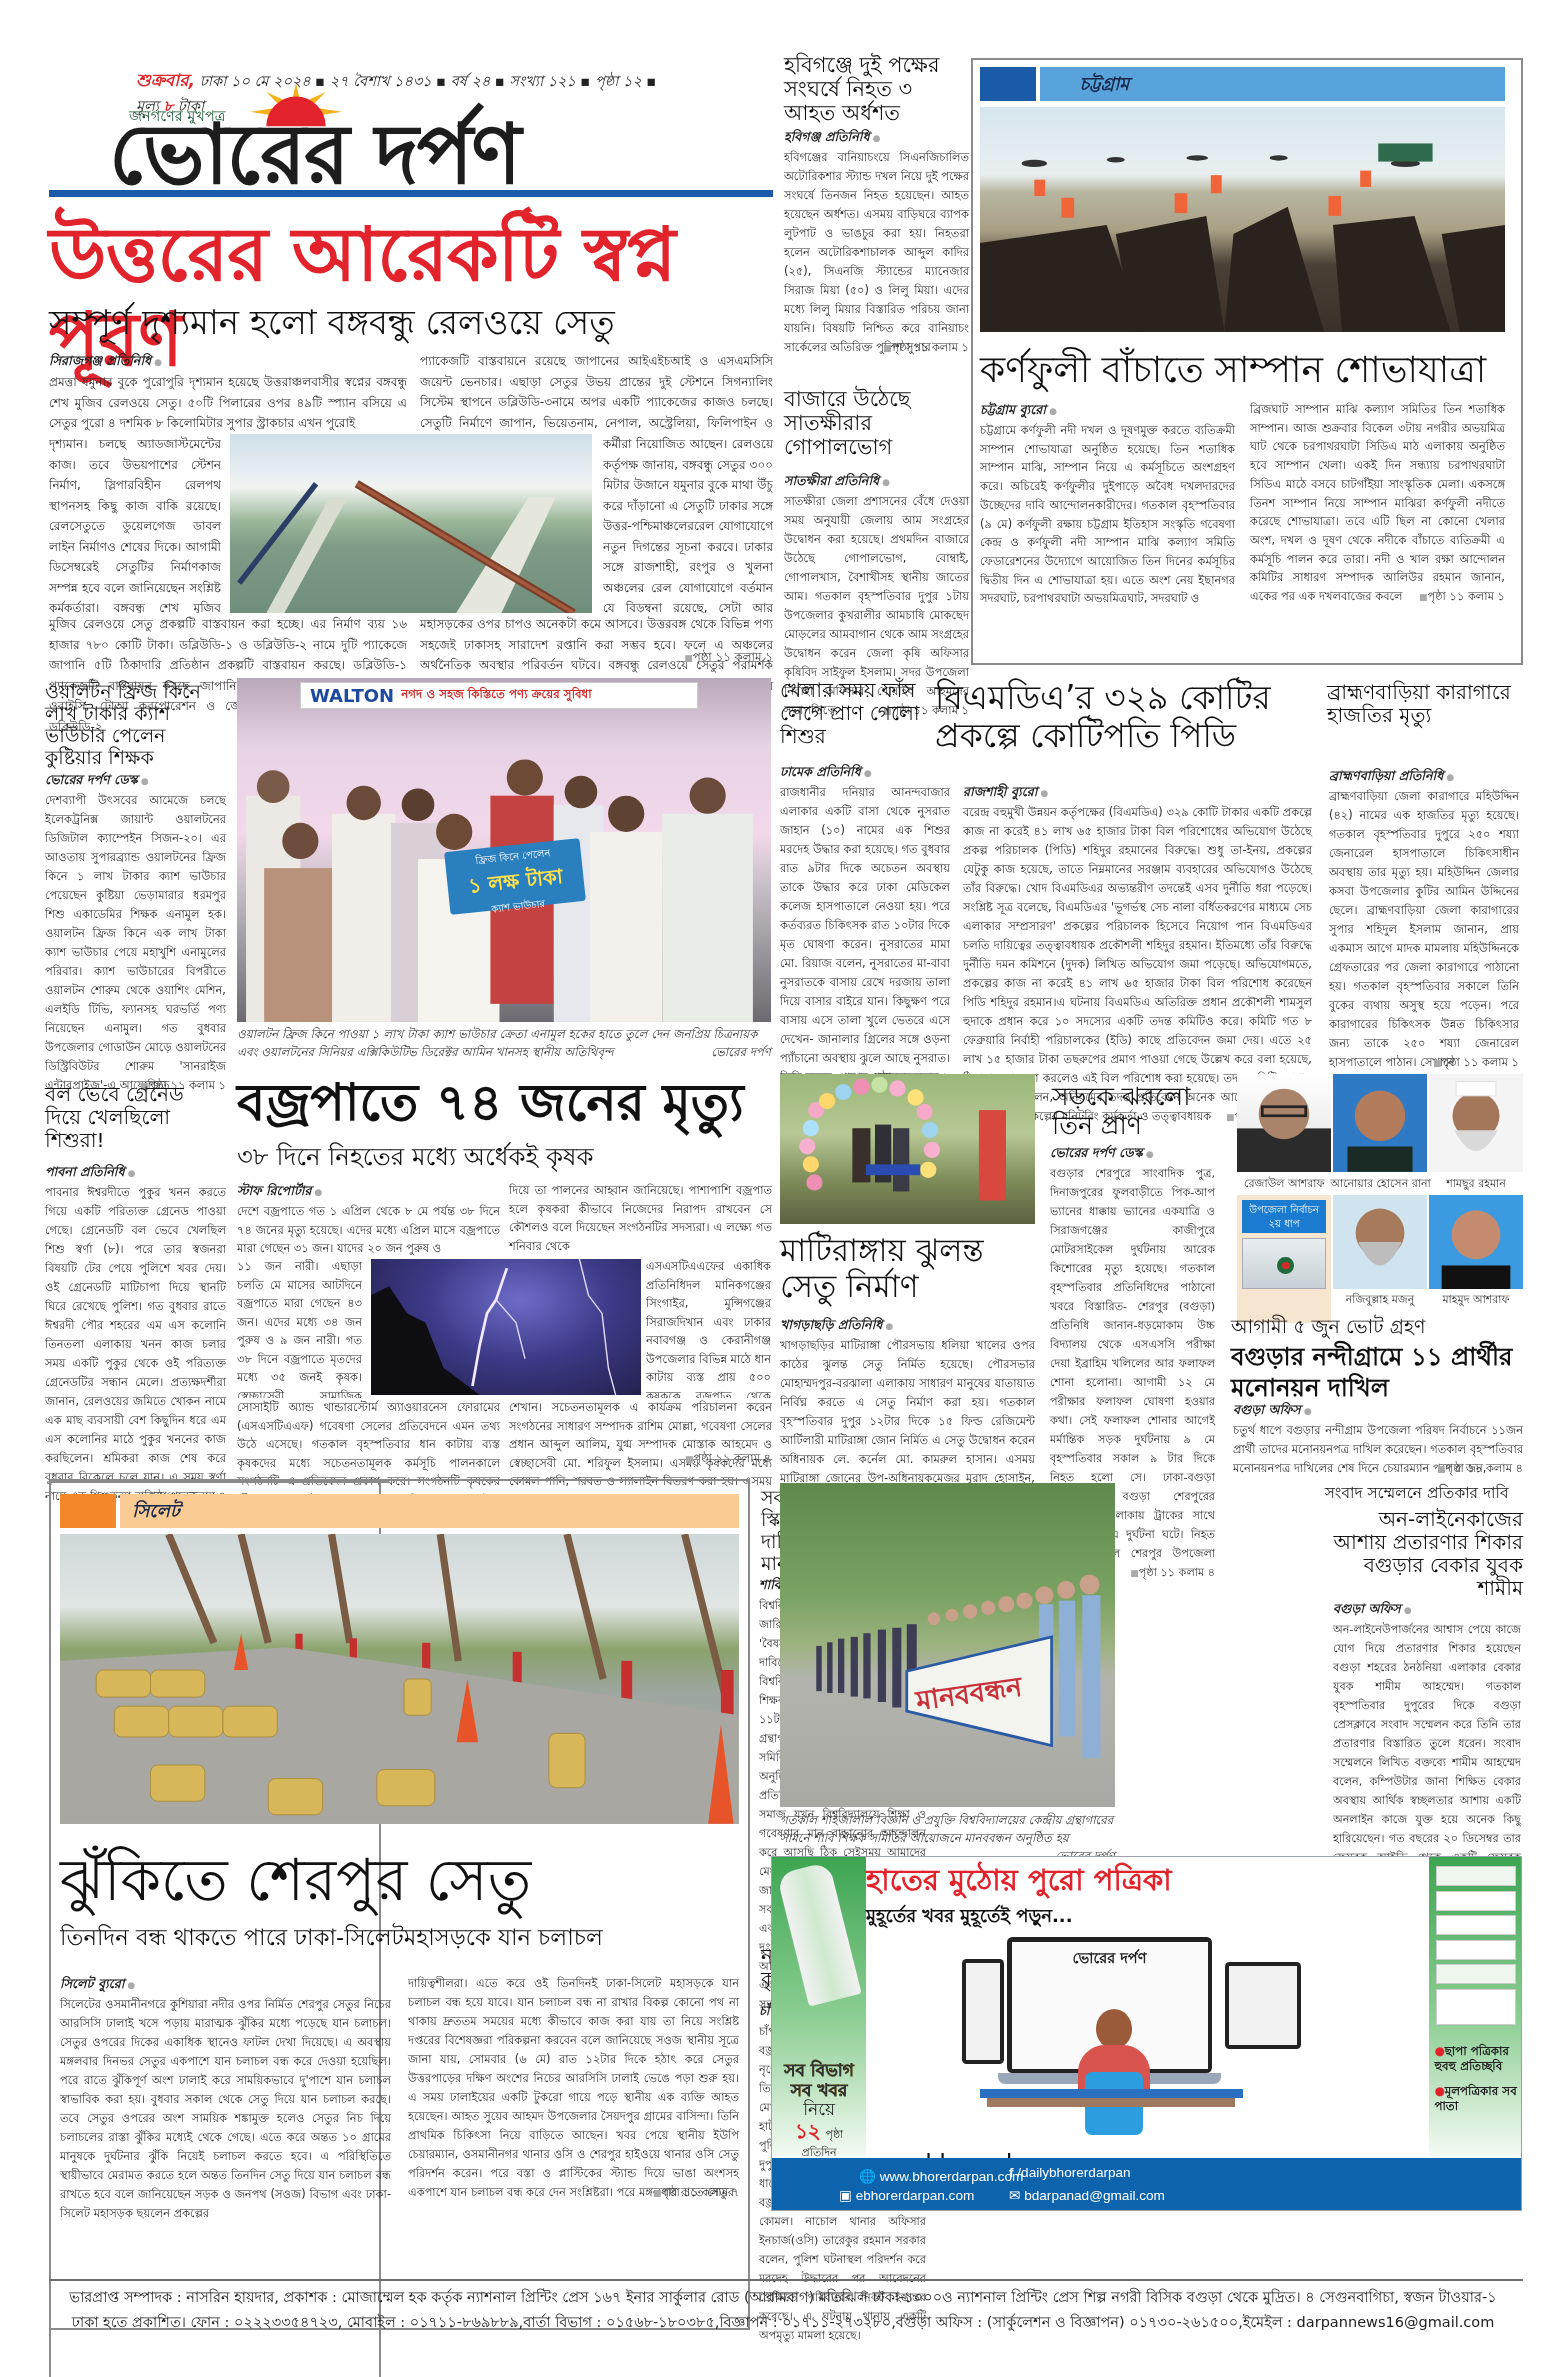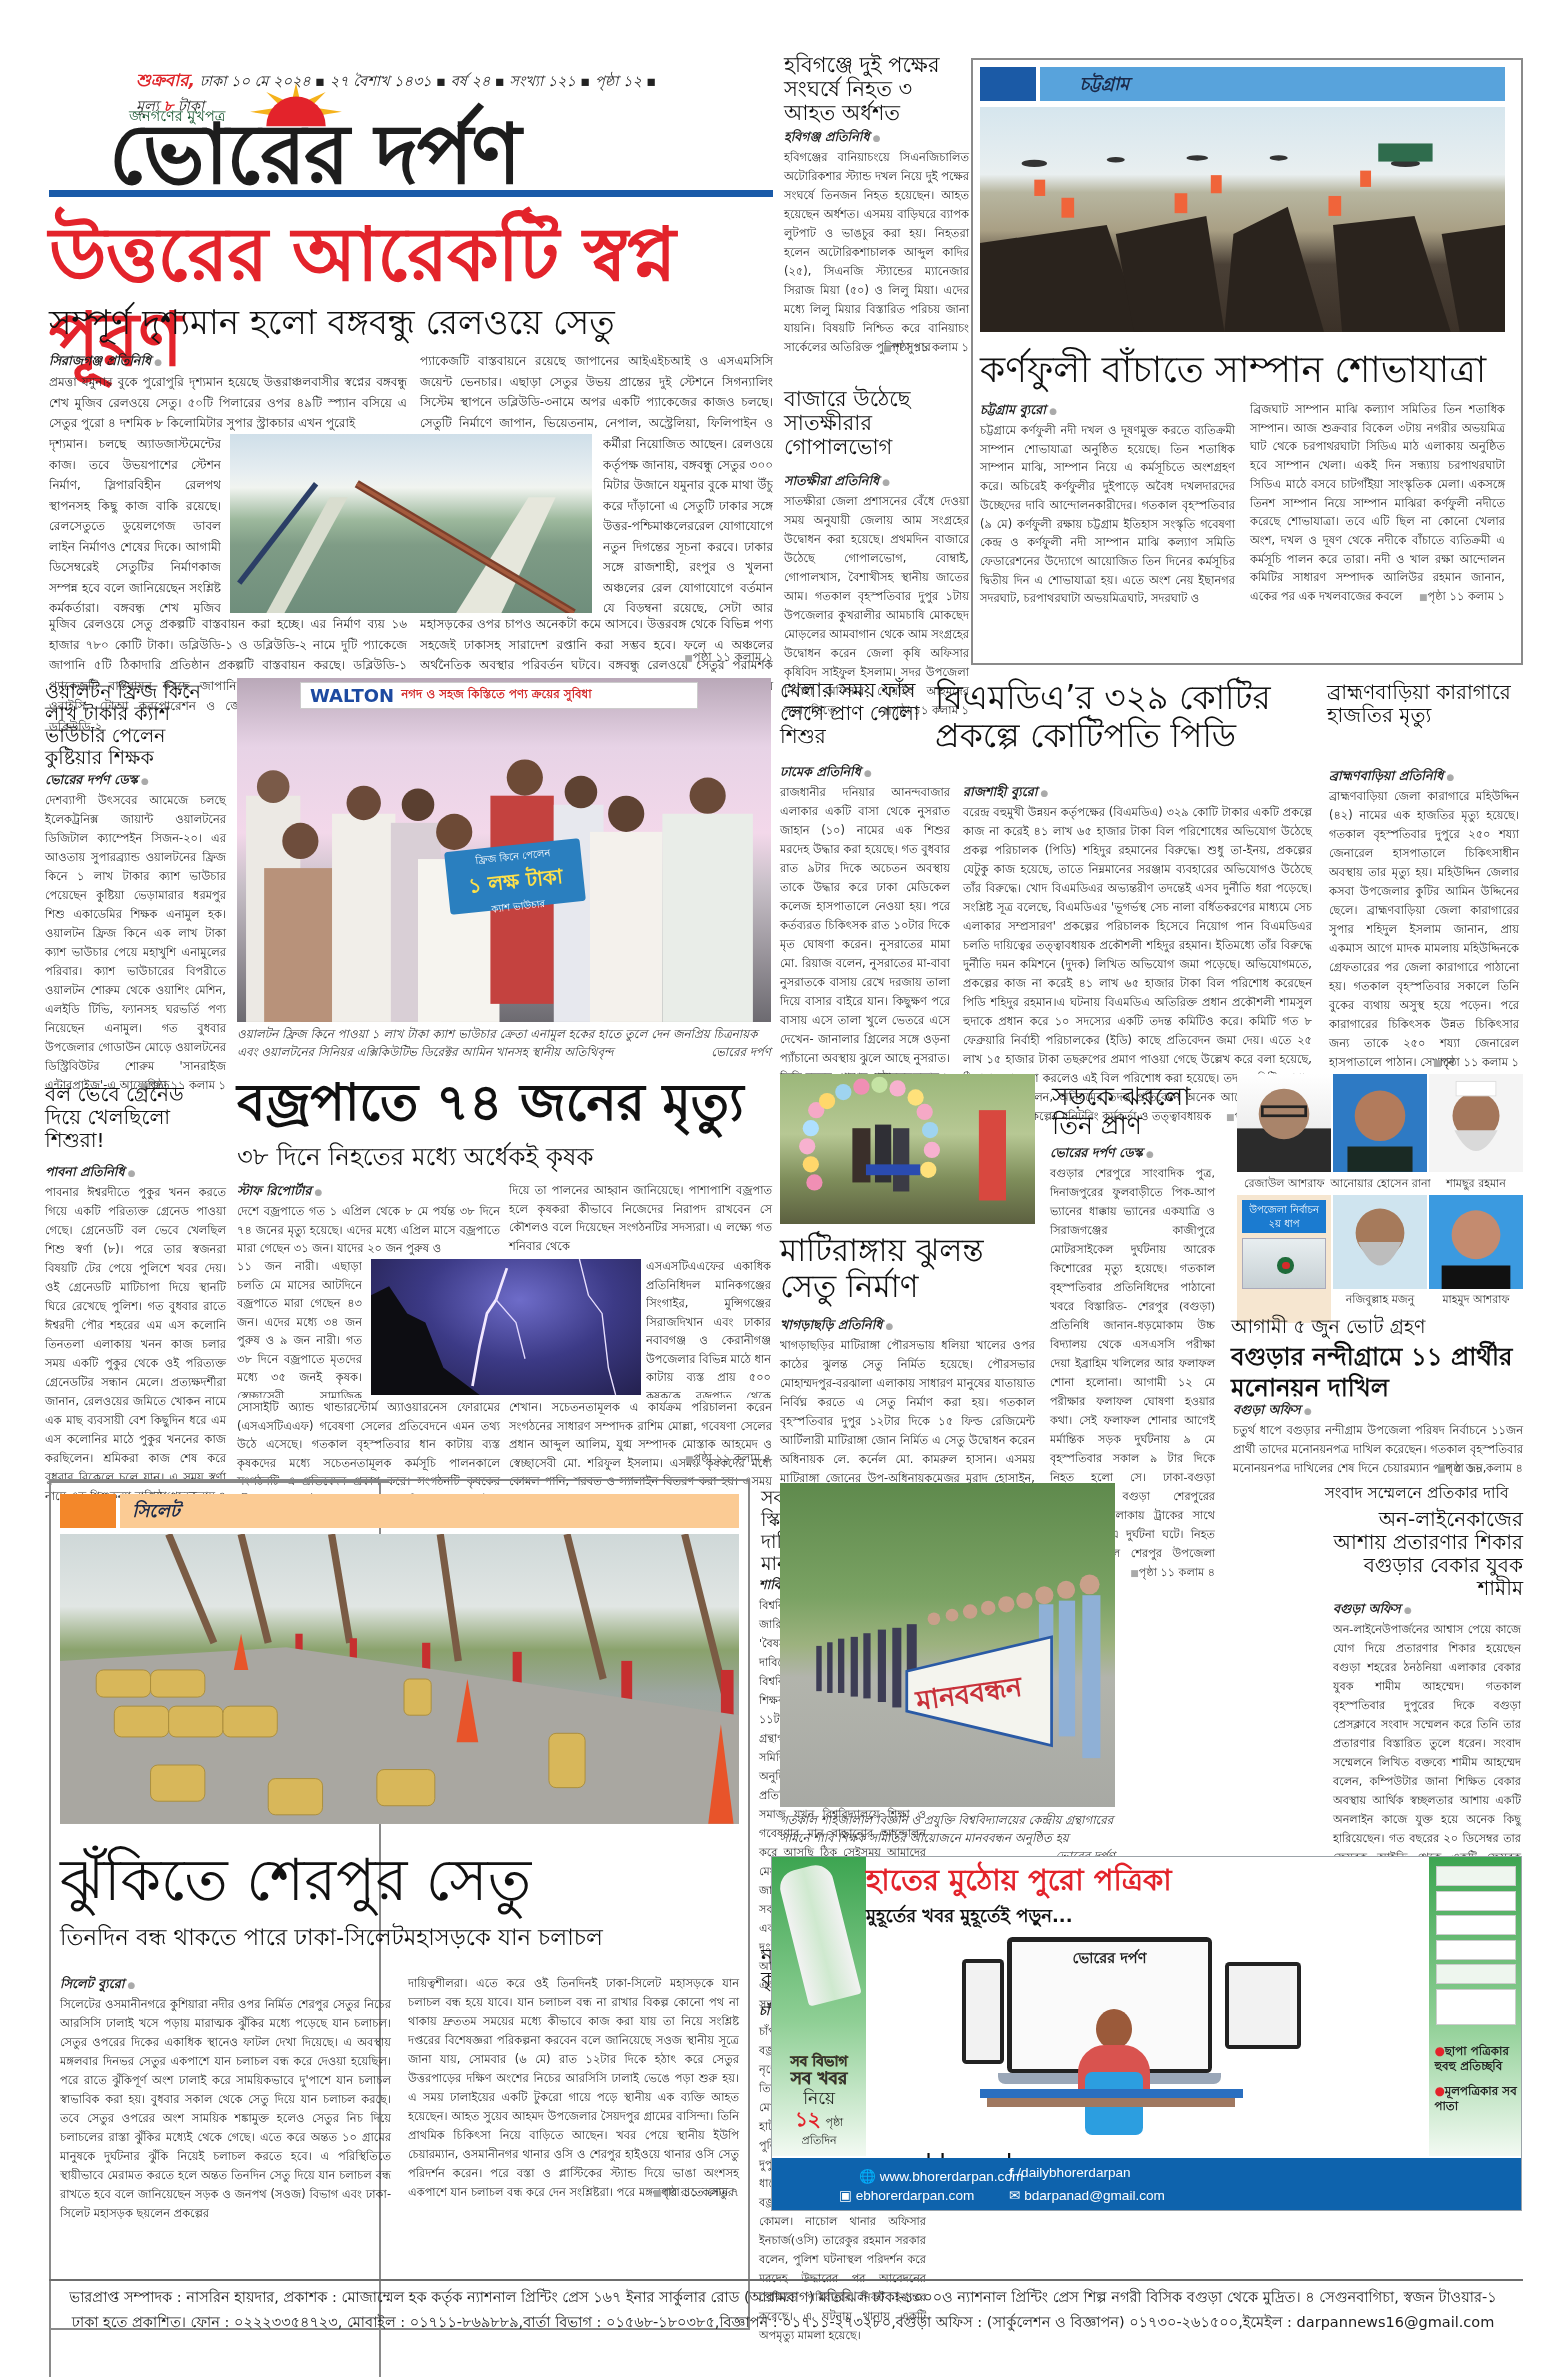--- a/index.html
+++ b/index.html
@@ -462,21 +462,21 @@
 <div class="abs" style="left:1333px; top:1599px; width:188px;">
   <div class="byline">বগুড়া অফিস</div>
   <div class="body-text" style="font-size:11.2px; line-height:19px;">অন-লাইনেউপার্জনের আশ্বাস পেয়ে কাজে যোগ দিয়ে প্রতারণার শিকার হয়েছেন বগুড়া শহরের ঠনঠনিয়া এলাকার বেকার যুবক শামীম আহম্মেদ। গতকাল বৃহস্পতিবার দুপুরের দিকে বগুড়া প্রেসক্লাবে সংবাদ সম্মেলন করে তিনি তার প্রতারণার বিস্তারিত তুলে ধরেন। সংবাদ সম্মেলনে লিখিত বক্তব্যে শামীম আহম্মেদ বলেন, কম্পিউটার জানা শিক্ষিত বেকার অবস্থায় আর্থিক স্বচ্ছলতার আশায় একটি অনলাইন কাজে যুক্ত হয়ে অনেক কিছু হারিয়েছেন। গত বছরের ২০ ডিসেম্বর তার ফেসবুক আইডি থেকে একটি ফেসবুক পেজ এবং এ্যাপস'র</div>
   <div class="jump" style="text-align:right; font-size:11.2px; margin-top:-18px;">পৃষ্ঠা ১১ কলাম ৭</div>
 </div>
 
 <div class="abs" style="left:771px; top:1856px; width:751px; height:355px; border:1.8px solid #9ca3a9; background:#fff; overflow:hidden;">
   <div class="abs" style="left:0; top:0; width:94px; height:299px; background:linear-gradient(180deg,#3da551 0%,#8fcf95 55%,#f3faf3 100%);">
     <div class="abs" style="left:20px; top:9px; width:54px; height:136px; background:linear-gradient(90deg,#f2f2f2,#cfe9cf,#f2f2f2); transform:rotate(-14deg); border-radius:18px 18px 3.6px 3.6px;"></div>
     <div class="abs" style="left:3.6px; top:196px; width:87px; text-align:center; line-height:1.15;">
-      <div style="color:#f2d400; font-weight:bold; font-size:14px; -webkit-text-stroke:0.5px #333;">সব বিভাগ</div>
+      <div style="color:#f2d400; font-weight:bold; font-size:17px;margin-top:8px; -webkit-text-stroke:0.5px #333;">সব বিভাগ</div>
       <div style="color:#f2d400; font-weight:bold; font-size:17px; -webkit-text-stroke:0.5px #333;">সব খবর</div>
       <div style="font-size:17px; color:#222;">নিয়ে</div>
       <div><span style="color:#e3232b; font-weight:bold; font-size:20px;">১২</span> <span style="font-size:11px; color:#222;">পৃষ্ঠা প্রতিদিন</span></div>
     </div>
   </div>
   <div class="abs hl" style="left:94px; top:7.2px; width:561px; color:#e3232b; font-size:29px; font-weight:bold;">হাতের মুঠোয় পুরো পত্রিকা</div>
   <div class="abs hl" style="left:94px; top:49px; width:561px; font-size:18px; font-weight:bold;">মুহূর্তের খবর মুহূর্তেই পড়ুন...</div>
   <div class="abs" style="left:190px; top:80px; width:344px; height:199px;">
     <div class="abs" style="left:0; top:22px; width:42px; height:105px; background:#222; border-radius:4.5px; padding:3.6px;">
         <div style="width:100%; height:100%; background:#f2f2f2;"></div>

